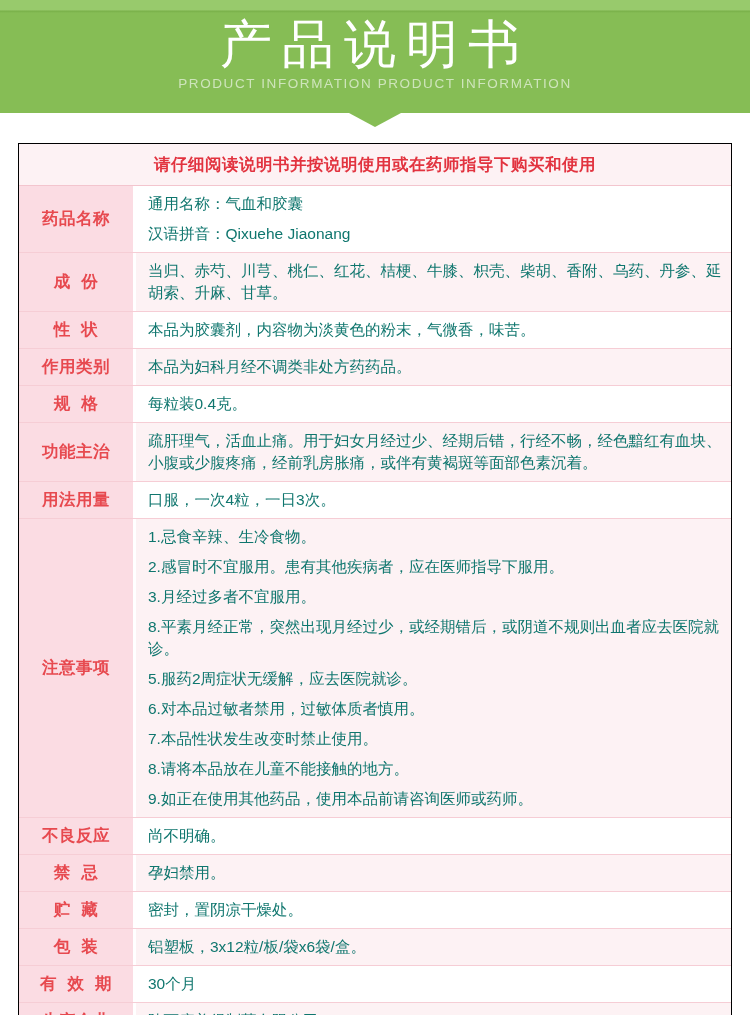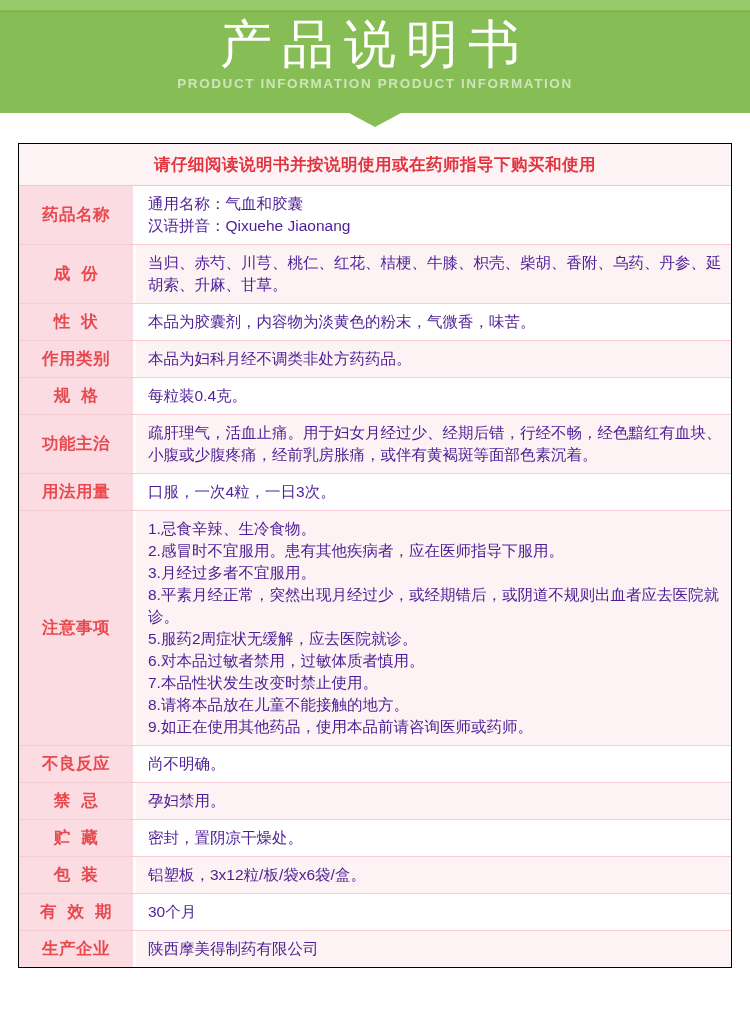--- a/index.html
+++ b/index.html
@@ -16,21 +16,21 @@
   }
   .banner .title {
     padding-top:16px;
     font-size:52px; line-height:56px; font-weight:200;
     letter-spacing:10px; color:#ffffff;
   }
   .banner .subtitle {
     margin-top:4px;
     font-size:13.5px; letter-spacing:1.6px;
     color:rgba(255,255,255,0.60);
-    font-weight:700;
+    font-weight:400;
   }
   .pointer {
     position:absolute; left:50%; top:113px; transform:translateX(-50%);
     width:0; height:0;
     border-left:26px solid transparent;
     border-right:26px solid transparent;
     border-top:14px solid #86bd55;
   }
   
   .table {
@@ -52,21 +52,21 @@
     background:#fbdce3;
     border-right:3px solid #ffffff;
     display:flex; align-items:center; justify-content:center;
     color:#e7494f; font-size:16.5px; font-weight:bold;
     text-align:center; letter-spacing:0.5px;font-family:Liberation Mono, monospace;
   }
   .row .content {
     flex:1; min-width:0;
     padding:7px 4px 7px 12px;
     display:flex; flex-direction:column; justify-content:center;
-    color:#4c1d95; font-size:15.5px; line-height:22px;
+    color:#0f766e; font-size:15.5px; line-height:22px;gap:8px;
   }
   .row:nth-child(even) .content { background:#fdf2f4; }
 </style>
 </head>
 <body>
 
 <div class="banner">
   <div class="title">产品说明书</div>
   <div class="subtitle">PRODUCT INFORMATION PRODUCT INFORMATION</div>
   <div class="pointer"></div>

